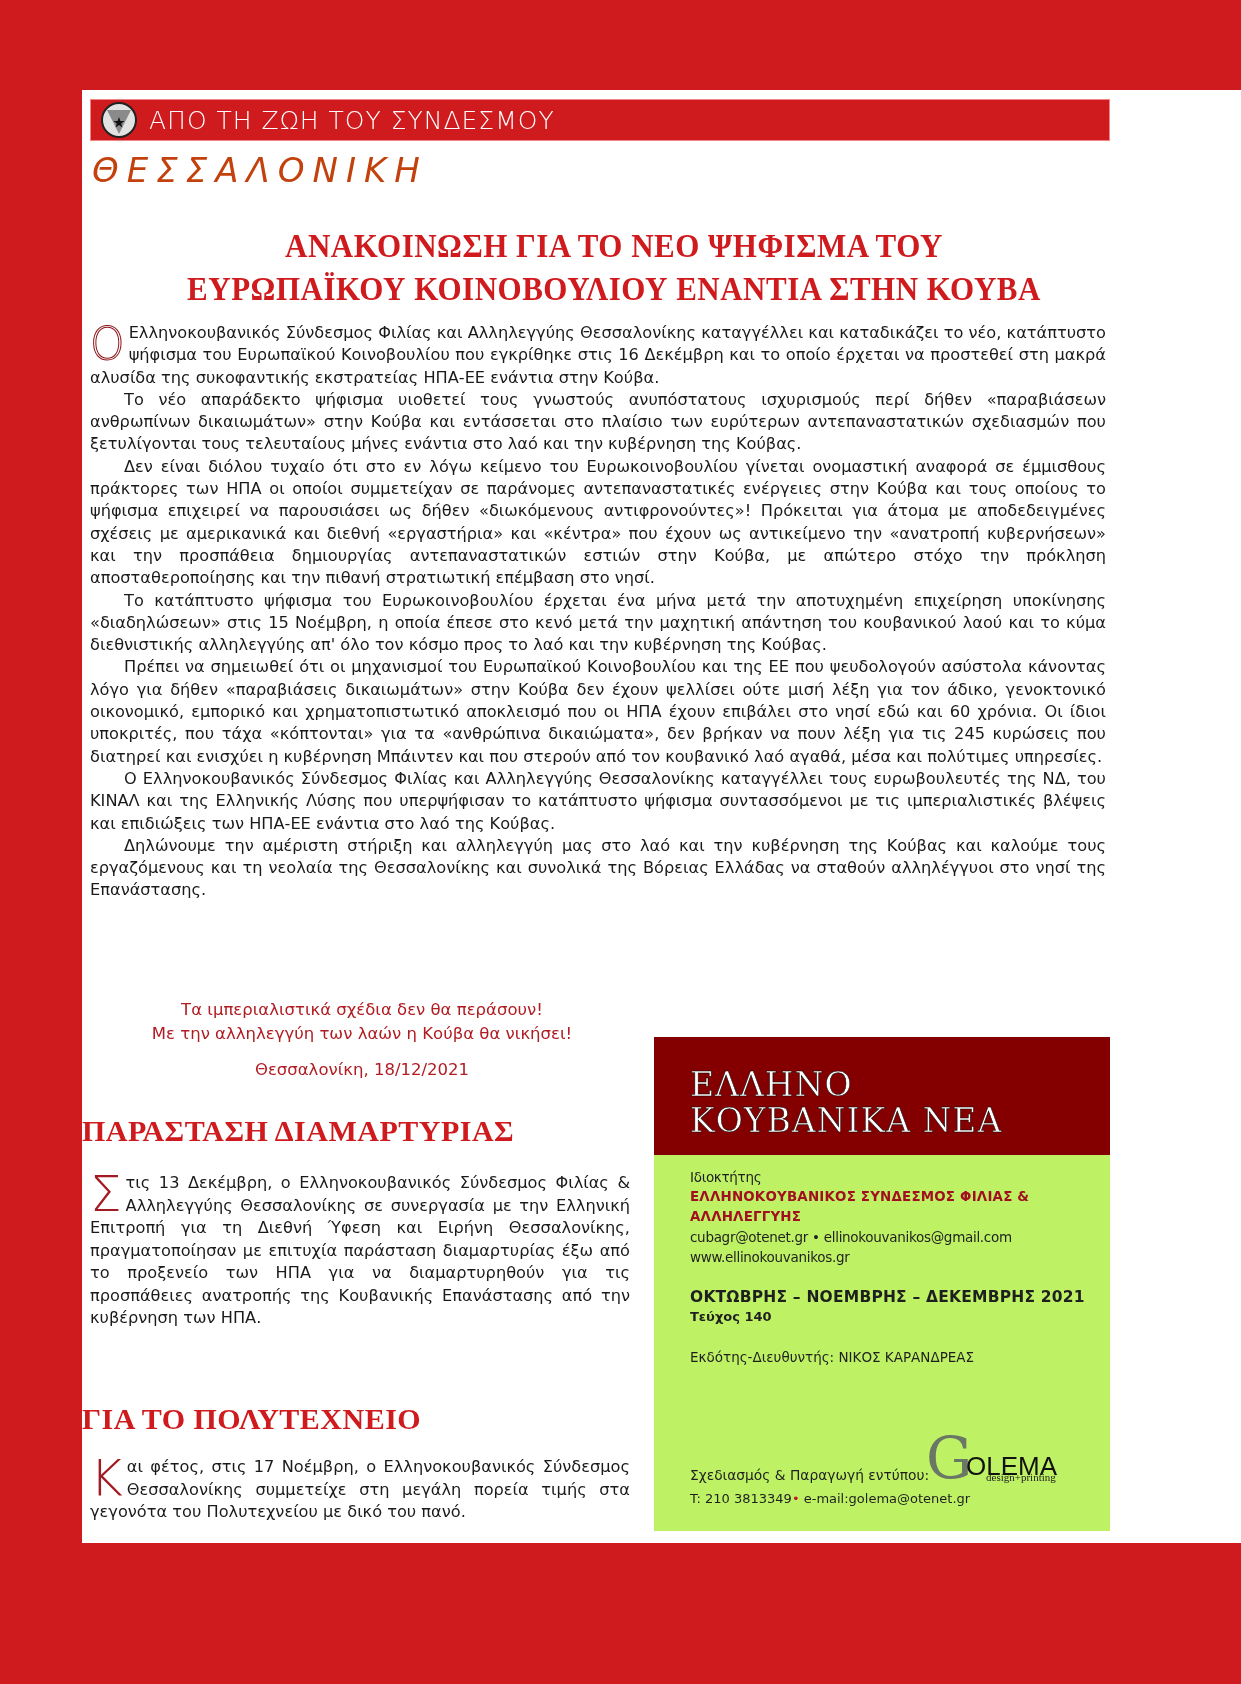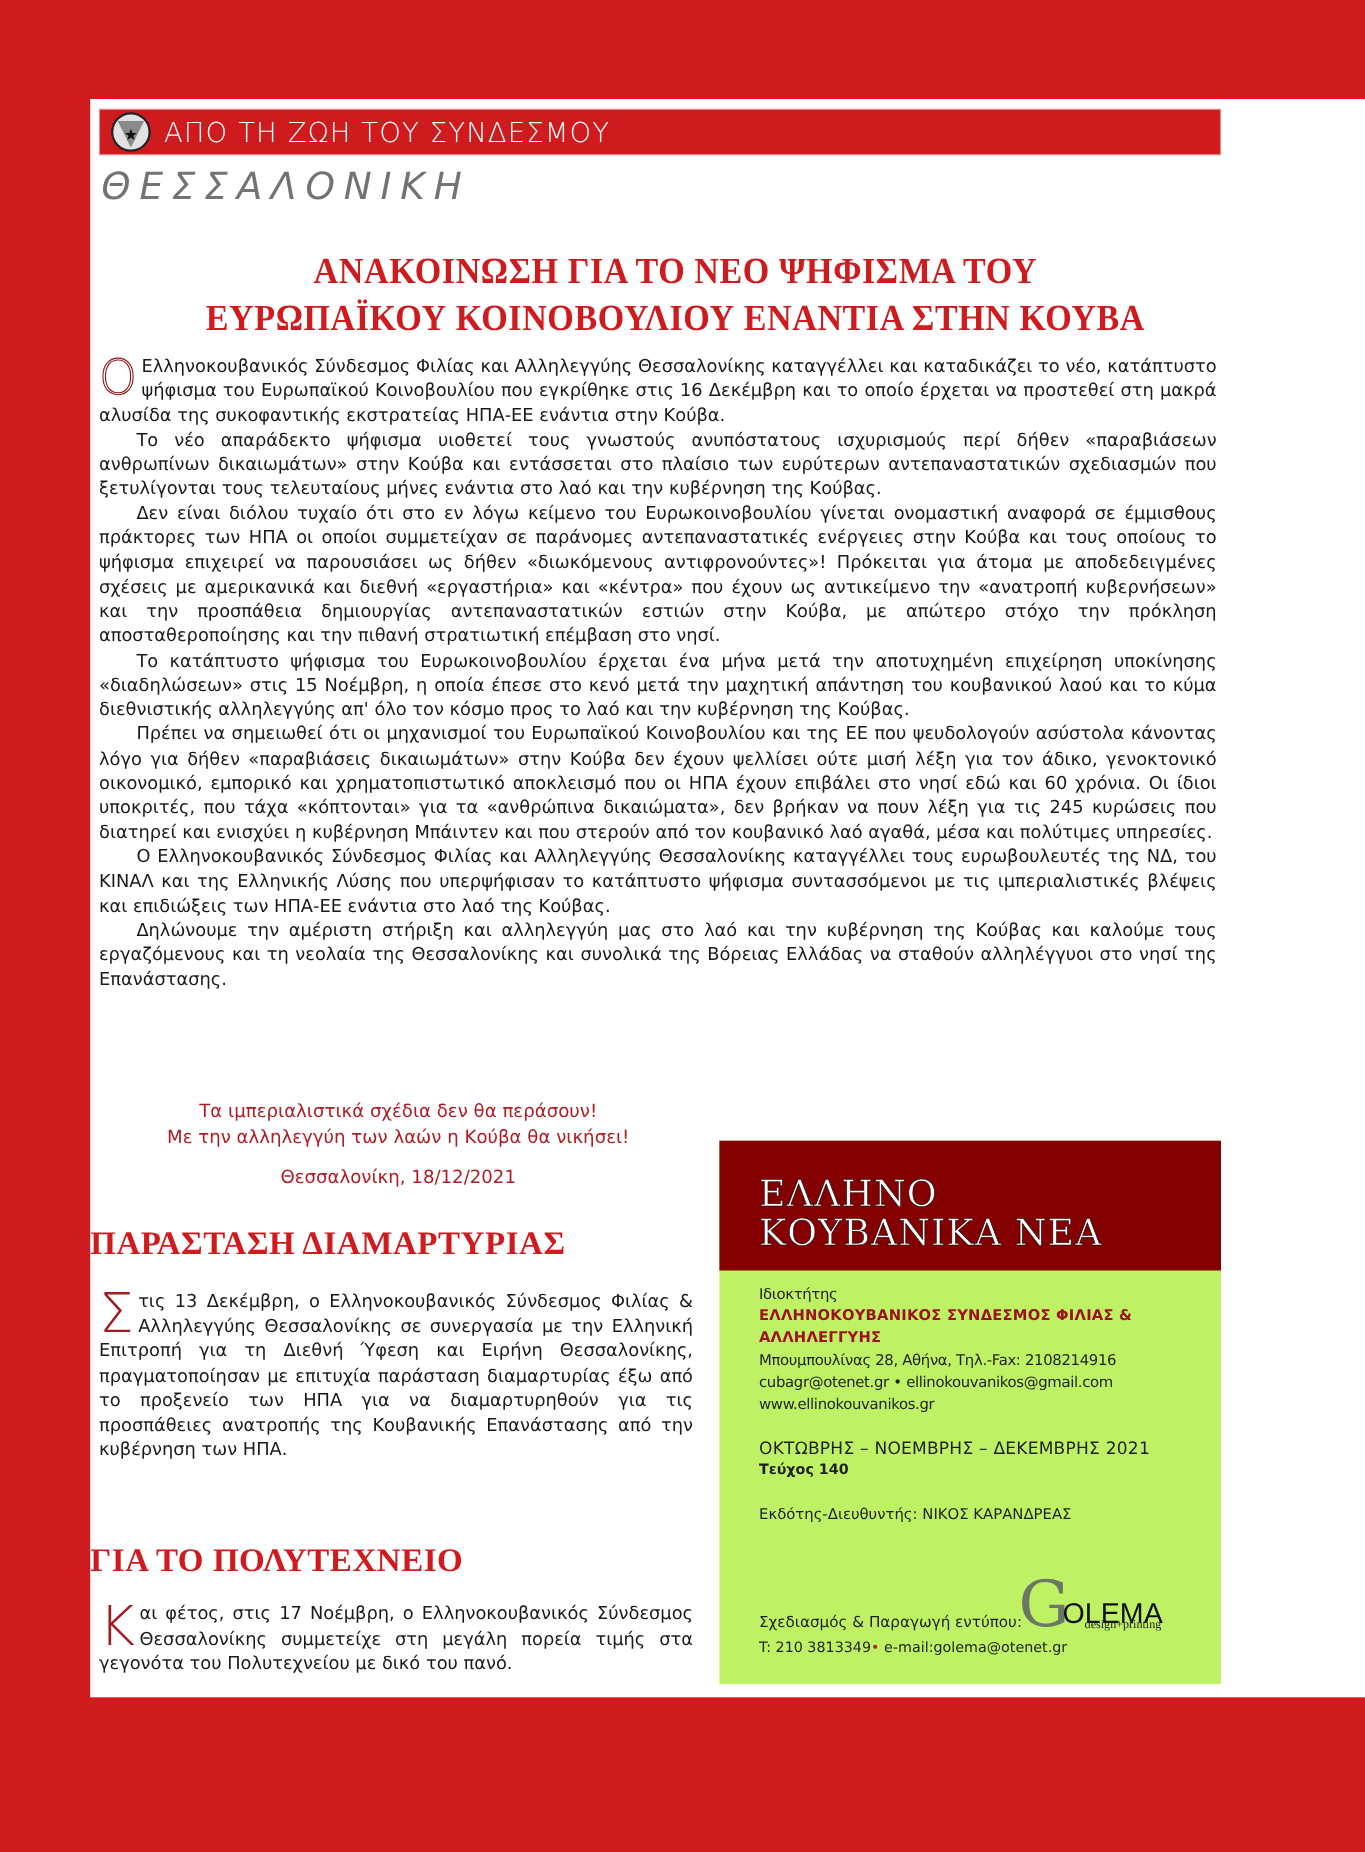--- a/index.html
+++ b/index.html
@@ -43,21 +43,21 @@
     margin-left: 12px;
     -webkit-text-stroke: 0;
   }
   .city {
     position: absolute;
     left: 10px; top: 60px;
     font-family: "DejaVu Sans", sans-serif;
     font-style: italic;
     font-size: 34px;
     letter-spacing: 8px;
-    color: #737373;
+    color: #c2410c;
     font-weight: 300;
   }
   .headline {
     position: absolute;
     left: 0; top: 138px; width: 1064px;
     text-align: center;
     font-family: "Liberation Serif", serif;
     font-weight: bold;
     color: #cf1a1e;
     font-size: 31px;
@@ -154,21 +154,21 @@
     color: #1f1f1f;
     transform-origin: left top;
   }
   .mast-body .cond { letter-spacing: -0.3px; }
   .mast-owner-name {
     color: #a01020;
     font-weight: bold;
     font-size: 13.4px;
     letter-spacing: 0.2px;
   }
-  .issue-months { font-size: 15.5px; margin-top: 20px; letter-spacing: 0.2px; }
+  .issue-months { font-size: 15.5px; margin-top: 20px; letter-spacing: 0.2px; font-weight: bold; }
   .issue-num { font-weight: bold; font-size: 13px; }
   .publisher { margin-top: 20px; }
   .golema {
     position: absolute;
     left: 272px; top: 390px;
     width: 160px; height: 62px;
   }
   .golema-g {
     position: absolute; left: 0; top: 0;
     font-family: "DejaVu Serif", serif;
@@ -248,21 +248,20 @@
   </div>
 
   <div class="masthead">
     <div class="mast-top">
       <div class="mast-title">ΕΛΛΗΝΟ</div>
       <div class="mast-title">ΚΟΥΒΑΝΙΚΑ ΝΕΑ</div>
     </div>
     <div class="mast-body">
       <div class="cond">Ιδιοκτήτης</div>
       <div class="mast-owner-name">ΕΛΛΗΝΟΚΟΥΒΑΝΙΚΟΣ ΣΥΝΔΕΣΜΟΣ ΦΙΛΙΑΣ &amp; ΑΛΛΗΛΕΓΓΥΗΣ</div>
-      <div class="cond">Μπουμπουλίνας 28, Αθήνα, Τηλ.-Fax: 2108214916</div>
       <div class="cond">
         <span>cubagr@otenet.gr</span>
         <span>•</span>
         <span>ellinokouvanikos@gmail.com</span>
       </div>
       <div class="cond">www.ellinokouvanikos.gr</div>
       <div class="issue-months">ΟΚΤΩΒΡΗΣ – ΝΟΕΜΒΡΗΣ – ΔΕΚΕΜΒΡΗΣ 2021</div>
       <div class="issue-num">Τεύχος 140</div>
       <div class="publisher">
         <span>Εκδότης-Διευθυντής:</span>

